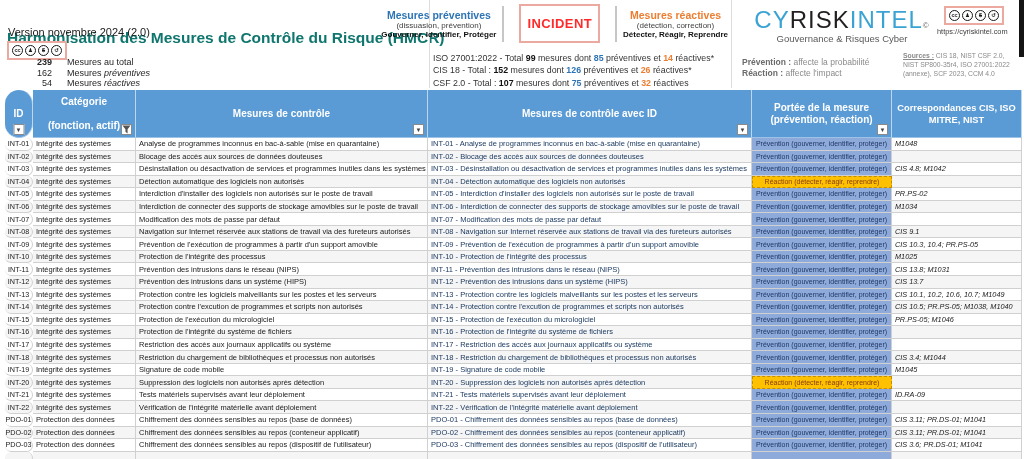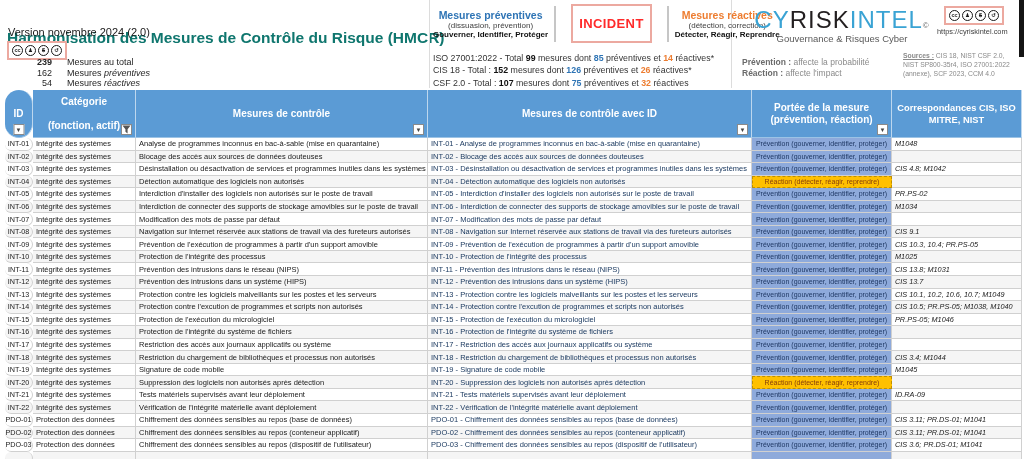--- a/index.html
+++ b/index.html
@@ -17,21 +17,21 @@
     display:flex; align-items:center; justify-content:center; font-weight:bold; line-height:1; }
   .cc-glyph.nc { text-decoration:line-through; }
   .stats { position:absolute; left:28px; top:57px; font-size:9px; color:#262626; line-height:10.5px; }
   .stat-num { display:inline-block; width:24px; text-align:right; margin-right:15px; }
   .stat-row:first-child .stat-num { font-weight:bold; }
   .stat-it { font-style:italic; }
 
   .vdiv { position:absolute; top:0; width:1px; height:88px; background:#DCDCDC; }
 
   .midblock { position:absolute; left:433px; top:4px; width:295px; }
-  .mid-top { display:flex; align-items:center; justify-content:space-between; gap:3px; }
+  .mid-top { display:flex; align-items:center; justify-content:flex-end; gap:3px; }
   .fcol { text-align:center; width:122px; }
   .fcol .f-title { font-size:10.5px; font-weight:bold; white-space:nowrap; }
   .fcol.prev .f-title { color:#2E74B5; }
   .fcol.react .f-title { color:#ED7D31; }
   .fcol .f-sub { font-size:8px; color:#404040; white-space:nowrap; }
   .fcol .f-fn { font-size:8px; font-weight:bold; color:#111; white-space:nowrap; }
   .dash { width:6px; height:2px; background:#C6C6C6; }
   .bracket { width:6px; height:36px; border-top:2px solid #C6C6C6; border-bottom:2px solid #C6C6C6; }
   .bracket.l { border-left:2px solid #C6C6C6; }
   .bracket.r { border-right:2px solid #C6C6C6; }

